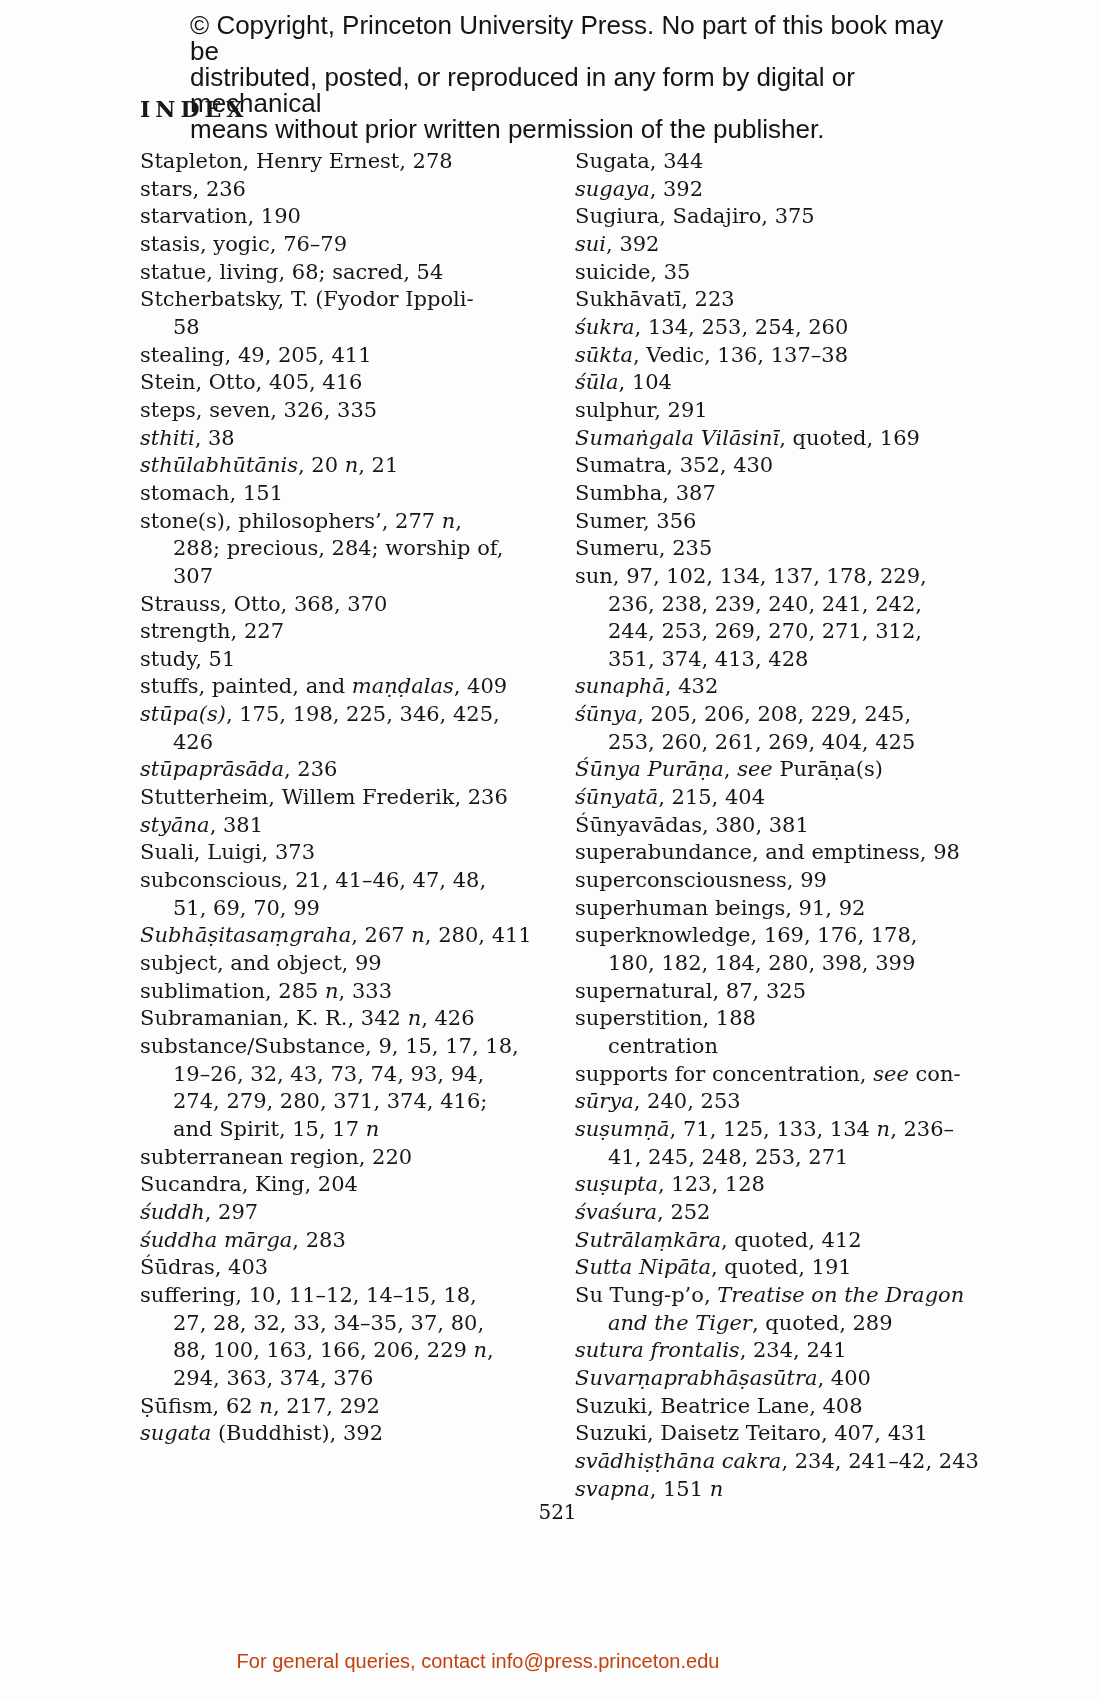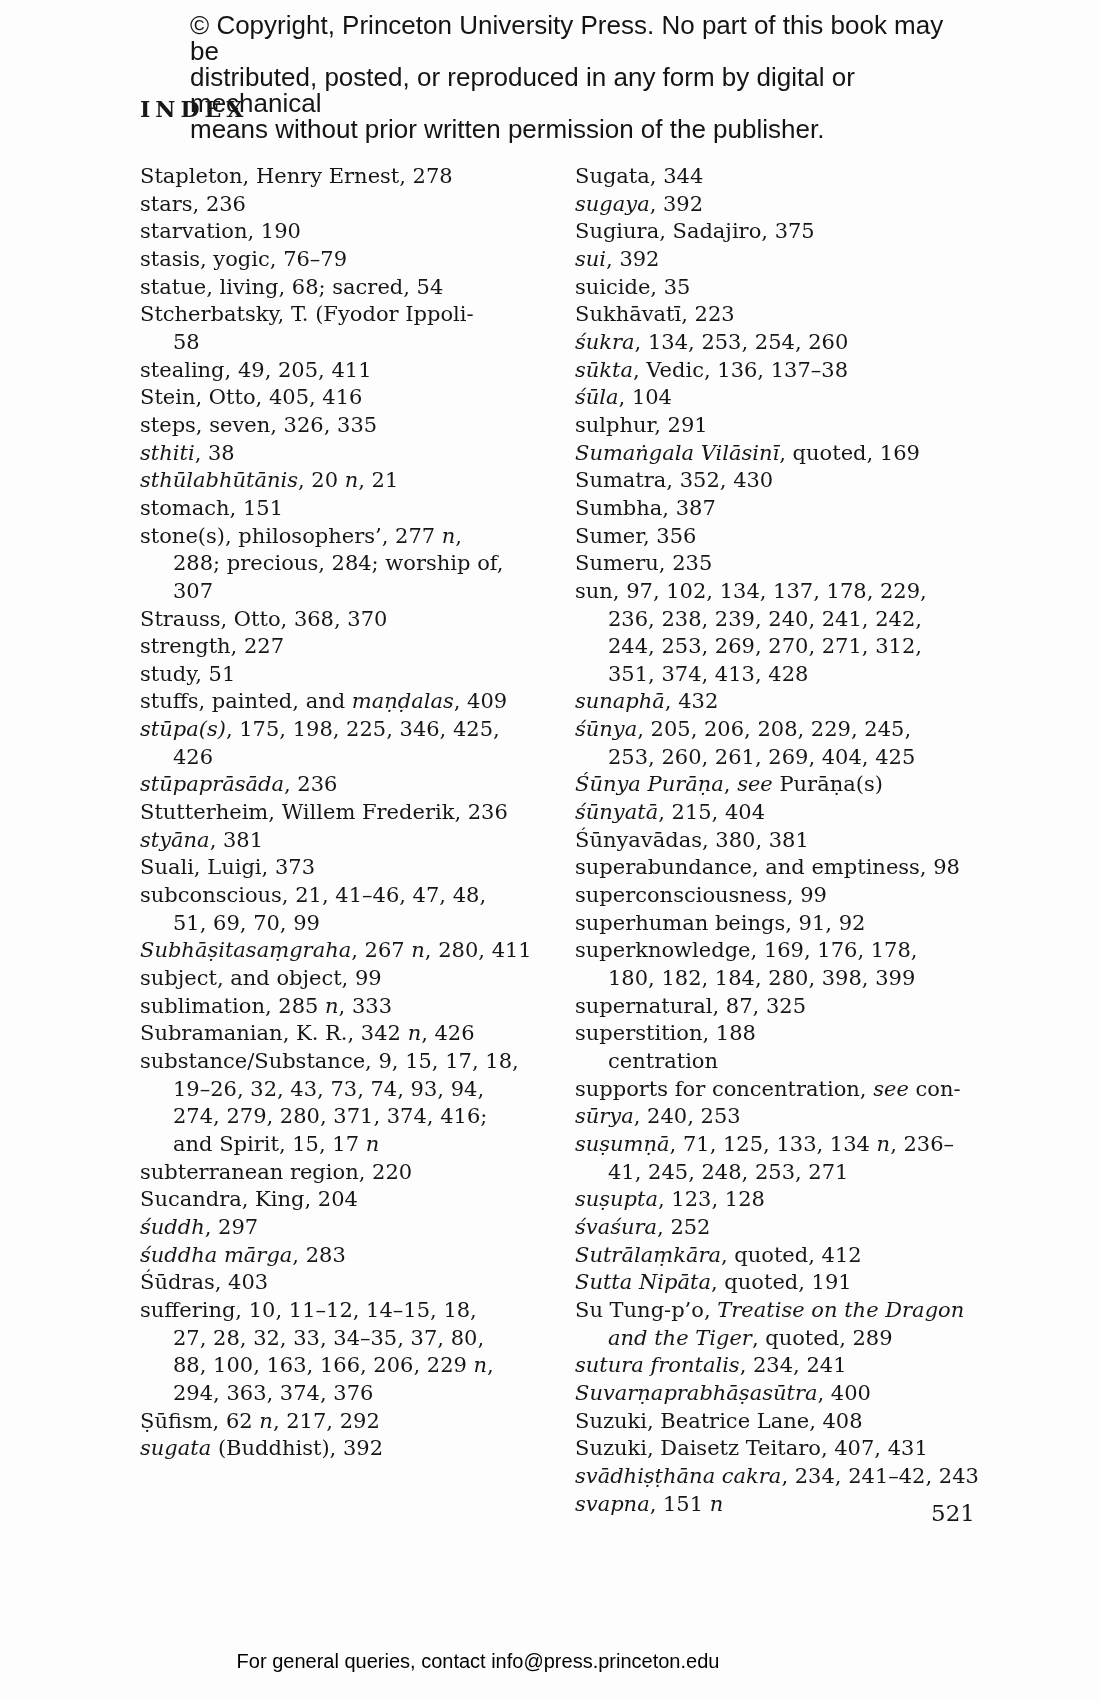--- a/index.html
+++ b/index.html
@@ -35,55 +35,55 @@
   .heading {
     font-family: "DejaVu Serif", "Liberation Serif", serif;
     font-weight: bold;
     font-size: 22px;
     letter-spacing: 5px;
     color: #181818;
   }
 
   .col {
     position: absolute;
-    top: 163px;
+    top: 148px;
     width: 430px;
     font-family: "DejaVu Serif", "Liberation Serif", serif;
     font-size: 21px;
     line-height: 27.65px;
     color: #161616;
   }
   .col-left  { left: 140px; }
   .col-right { left: 575px; }
 
   .entry { margin: 0; }
   .line { white-space: nowrap; }
   .line.cont { padding-left: 33px; }
   .line i { font-style: italic; margin-top: 19px; }
 
   .page-number-row {
     position: absolute;
     left: 140px;
     top: 1500px;
     width: 835px;
-    text-align: right;
+    text-align: center;
     font-family: "DejaVu Serif", "Liberation Serif", serif;
-    font-size: 23px;
+    font-size: 20px;
     color: #161616;
   }
 
   .footer {
     position: absolute;
     left: 0;
     top: 1650px;
     width: 956px;
     text-align: center;
     font-family: "Liberation Sans", sans-serif;
     font-size: 20px;
-    color: #000000;
+    color: #c2410c;
   }
 </style>
 </head>
 <body>
 
 <div class="page">
 
   <div class="copyright">
     <div class="line-c">© Copyright, Princeton University Press. No part of this book may be</div>
     <div class="line-c">distributed, posted, or reproduced in any form by digital or mechanical</div>

